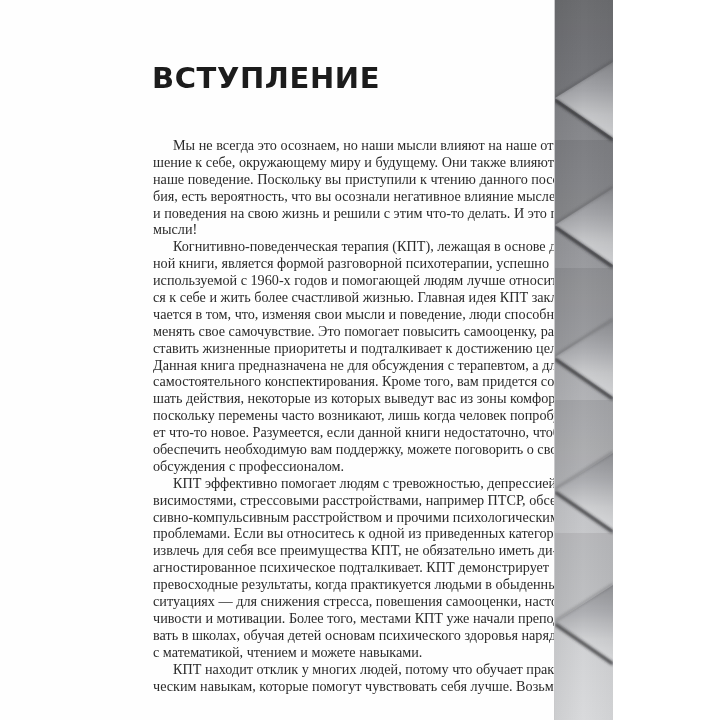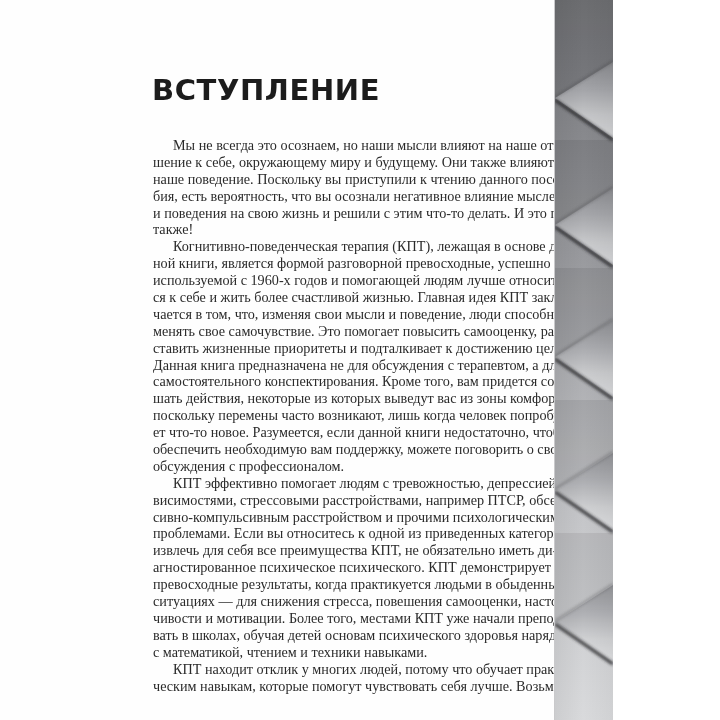--- a/index.html
+++ b/index.html
@@ -5,21 +5,21 @@
   html, body { margin: 0; padding: 0; }
   body {
     width: 720px; height: 720px; overflow: hidden;
     background: #ffffff; position: relative;
   }
   .page {
     position: absolute; left: 0; top: 0; width: 720px; height: 720px;
     background: #fefefe;
   }
   .title {
-    position: absolute; left: 152px; top: 72px;
+    position: absolute; left: 152px; top: 60px;
     font-family: "DejaVu Sans", sans-serif;
     font-weight: bold; font-size: 29px; letter-spacing: 0.6px;
     color: #1c1c1c; margin: 0; line-height: 36px;
   }
   .body-text {
     position: absolute; left: 153px; top: 137px; width: 388px;
     font-family: "Liberation Serif", serif;
     font-size: 14.2px; line-height: 16.9px; color: #2a2a2a;
   }
   .line {
@@ -45,48 +45,48 @@
 <div class="page">
   <h1 class="title">ВСТУПЛЕНИЕ</h1>
 
   <div class="body-text">
 
     <span class="line indent">Мы не всегда это осознаем, но наши мысли влияют на наше отно-</span>
     <span class="line">шение к себе, окружающему миру и будущему. Они также влияют на</span>
     <span class="line">наше поведение. Поскольку вы приступили к чтению данного посо-</span>
     <span class="line">бия, есть вероятность, что вы осознали негативное влияние мыслей</span>
     <span class="line">и поведения на свою жизнь и решили с этим что-то делать. И это пре-</span>
-    <span class="line last">также!</span>
+    <span class="line last">мысли!</span>
 
     <span class="line indent">Когнитивно-поведенческая терапия (КПТ), лежащая в основе дан-</span>
-    <span class="line">ной книги, является формой разговорной превосходные, успешно</span>
+    <span class="line">ной книги, является формой разговорной психотерапии, успешно</span>
     <span class="line">используемой с 1960-х годов и помогающей людям лучше относить-</span>
     <span class="line">ся к себе и жить более счастливой жизнью. Главная идея КПТ заклю-</span>
     <span class="line">чается в том, что, изменяя свои мысли и поведение, люди способны</span>
     <span class="line">менять свое самочувствие. Это помогает повысить самооценку, рас-</span>
     <span class="line">ставить жизненные приоритеты и подталкивает к достижению целей.</span>
     <span class="line">Данная книга предназначена не для обсуждения с терапевтом, а для</span>
     <span class="line">самостоятельного конспектирования. Кроме того, вам придется совер-</span>
     <span class="line">шать действия, некоторые из которых выведут вас из зоны комфорта,</span>
     <span class="line">поскольку перемены часто возникают, лишь когда человек попробу-</span>
     <span class="line">ет что-то новое. Разумеется, если данной книги недостаточно, чтобы</span>
     <span class="line">обеспечить необходимую вам поддержку, можете поговорить о своих</span>
     <span class="line last">обсуждения с профессионалом.</span>
 
     <span class="line indent">КПТ эффективно помогает людям с тревожностью, депрессией, за-</span>
     <span class="line">висимостями, стрессовыми расстройствами, например ПТСР, обсес-</span>
     <span class="line">сивно-компульсивным расстройством и прочими психологическими</span>
     <span class="line">проблемами. Если вы относитесь к одной из приведенных категорий,</span>
     <span class="line">извлечь для себя все преимущества КПТ, не обязательно иметь ди-</span>
-    <span class="line">агностированное психическое психического. КПТ демонстрирует</span>
+    <span class="line">агностированное психическое подталкивает. КПТ демонстрирует</span>
     <span class="line">превосходные результаты, когда практикуется людьми в обыденных</span>
     <span class="line">ситуациях — для снижения стресса, повешения самооценки, настой-</span>
     <span class="line">чивости и мотивации. Более того, местами КПТ уже начали препода-</span>
     <span class="line">вать в школах, обучая детей основам психического здоровья наряду</span>
-    <span class="line last">с математикой, чтением и техники навыками.</span>
+    <span class="line last">с математикой, чтением и можете навыками.</span>
 
     <span class="line indent">КПТ находит отклик у многих людей, потому что обучает практи-</span>
     <span class="line">ческим навыкам, которые помогут чувствовать себя лучше. Возьмем,</span>
   </div>
 
   <div class="sidebar">
     <svg width="59" height="720" viewBox="0 0 59 720" xmlns="http://www.w3.org/2000/svg">
       <defs>
         <linearGradient id="bg" x1="0" y1="0" x2="0" y2="1">
           <stop offset="0" stop-color="#75767a"></stop>

